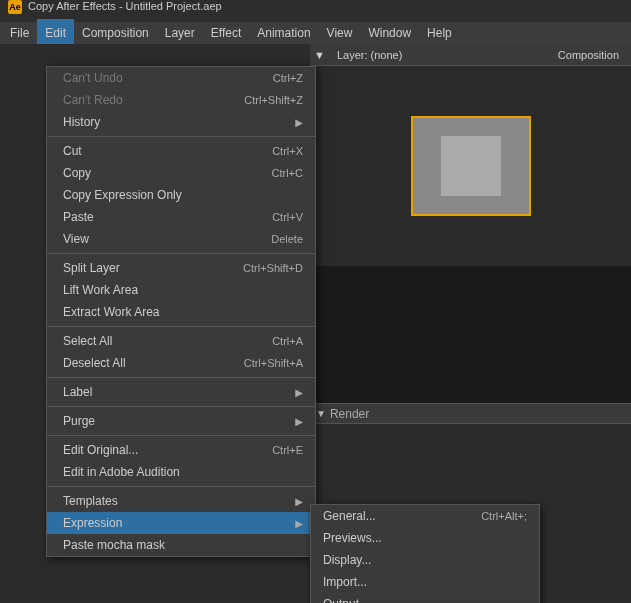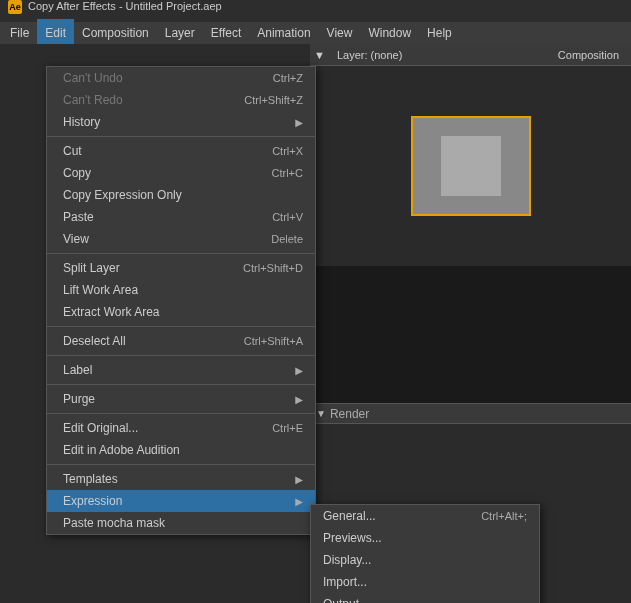--- a/index.html
+++ b/index.html
@@ -259,20 +259,24 @@
 
       <div class="menu-row">
         <span class="menu-row-label">Lift Work Area</span>
       </div>
 
       <div class="menu-row">
         <span class="menu-row-label">Extract Work Area</span>
       </div>
       <div class="menu-separator"></div>
 
+      <div class="menu-row">
+        <span class="menu-row-label">Select All</span>
+        <span class="menu-row-shortcut">Ctrl+A</span>
+      </div>
 
       <div class="menu-row">
         <span class="menu-row-label">Deselect All</span>
         <span class="menu-row-shortcut">Ctrl+Shift+A</span>
       </div>
       <div class="menu-separator"></div>
 
       <div class="menu-row">
         <span class="menu-row-label">Label</span>
         <span class="menu-row-arrow">▶</span>

